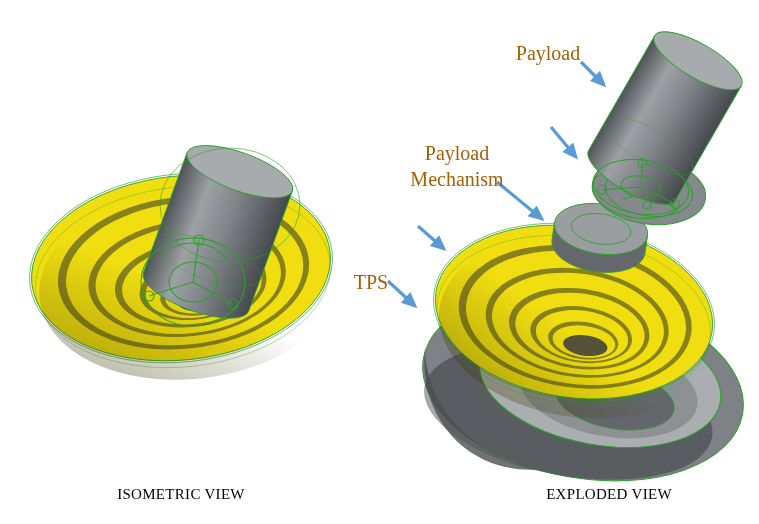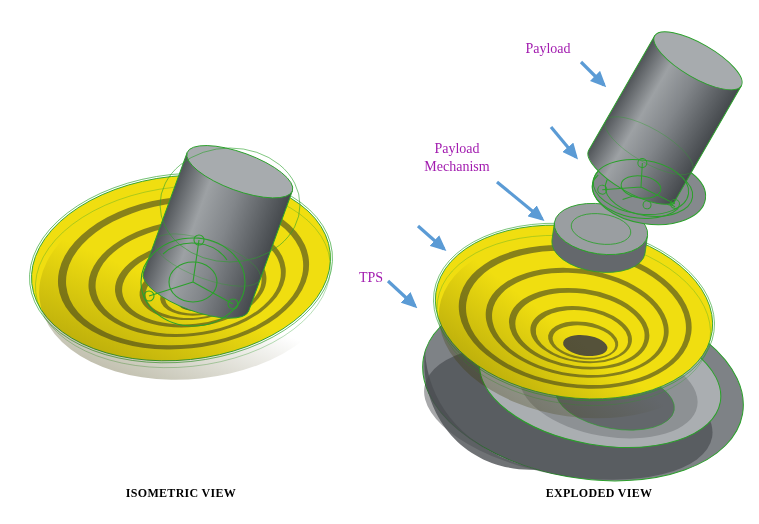--- a/index.html
+++ b/index.html
@@ -7,30 +7,30 @@
     position:relative;
     width:759px;height:524px;
     background:#ffffff;
     font-family:"Liberation Serif", serif;
     overflow:hidden;
   }
   .render{position:absolute;left:0;top:0;}
   .callout{
     position:absolute;
     text-align:center;
-    font-size:14px;
+    font-size:20px;
     line-height:1.3;
-    color:#a21caf;
+    color:#a16207;
   }
   .caption{
     position:absolute;
     width:220px;
     text-align:center;
-    font-size:12px;
-    font-weight:bold;
+    font-size:15px;
+    font-weight:normal;
     color:#000000;
     letter-spacing:0.3px;
   }
 </style>
 </head>
 <body>
 
 <div class="stage">
 
   <svg class="render" width="759" height="524" viewBox="0 0 759 524">
@@ -148,15 +148,15 @@
   <div class="callout" style="left:488px;top:40px;width:120px;">Payload</div>
 
 
   <div class="callout" style="left:402px;top:140px;width:110px;">Payload Mechanism</div>
 
 
   <div class="callout" style="left:331px;top:257px;width:80px;margin-top:12px;">TPS</div>
 
   <div class="caption" style="left:71px;top:486px;">ISOMETRIC VIEW</div>
 
-  <div class="caption" style="left:489px;top:486px;">EXPLODED VIEW</div>
+  <div class="caption" style="left:499px;top:486px;">EXPLODED VIEW</div>
 
 </div>
 
 </body></html>

